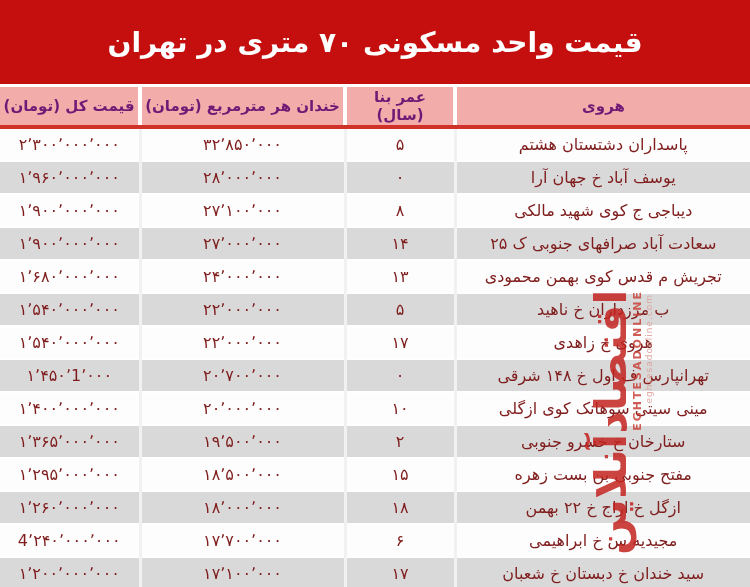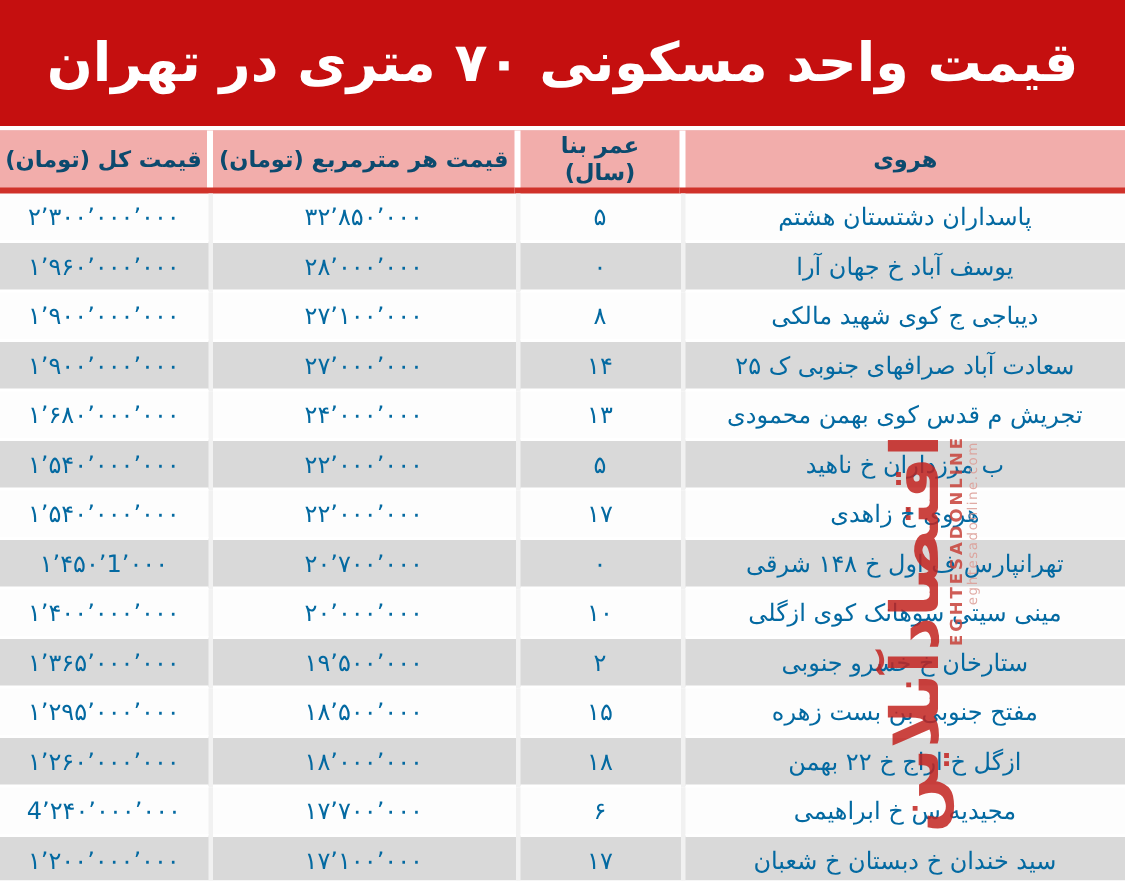--- a/index.html
+++ b/index.html
@@ -1,36 +1,36 @@
 <!DOCTYPE html>
 <html lang="fa"><head>
 <meta charset="utf-8">
 <style>
   html,body{margin:0;padding:0;background:#ffffff;font-family:"DejaVu Sans",sans-serif;}
   .page{position:relative;width:750px;height:587px;background:#ffffff;overflow:hidden;}
 
   
   .titlebar{height:84px;background:#c50f0f;display:flex;align-items:center;justify-content:center;border-bottom:3px solid #ffffff;}
-  .titlebar .title{color:#ffffff;font-size:36px;font-weight:bold;direction:rtl;text-align:center;letter-spacing:0;}
+  .titlebar .title{color:#ffffff;font-size:28px;font-weight:bold;direction:rtl;text-align:center;letter-spacing:0;}
 
   
   table.price-table{width:750px;border-collapse:collapse;table-layout:fixed;direction:rtl;}
   col.c-region{width:295px;}
   col.c-age{width:110px;}
   col.c-ppm{width:205px;}
   col.c-total{width:140px;}
 
   thead th{
-    background:#f2adab;color:#0c4a6e;font-size:15px;font-weight:bold;height:36px;
+    background:#f2adab;color:#701a75;font-size:15px;font-weight:bold;height:36px;
     border-bottom:4px solid #d0322a;border-left:4px solid #ffffff;text-align:center;vertical-align:middle;
   }
   thead th:last-child{border-left:none;}
 
   tbody td{
-    height:29px;text-align:center;vertical-align:middle;font-size:16px;color:#0369a1;
+    height:29px;text-align:center;vertical-align:middle;font-size:16px;color:#7f1d1d;
     border-top:2px solid #ffffff;border-left:3px solid #f1f1f1;background:#fdfdfd;
   }
   tbody td:last-child{border-left:none;}
   tbody tr.alt td{background:#d9d9d9;margin-left:24px;}
 
   
   .watermark{position:absolute;top:260px;right:96px;height:295px;display:flex;flex-direction:row;align-items:flex-start;opacity:0.85;pointer-events:none;}
   .wm-kufic{writing-mode:vertical-rl;transform:rotate(180deg);font-size:44px;font-weight:bold;color:#c32420;line-height:0.9;letter-spacing:-3px;height:295px;}
   .wm-latin{writing-mode:vertical-rl;transform:rotate(180deg);font-size:11px;font-weight:bold;color:#c8423a;letter-spacing:2px;margin-top:30px;}
   .wm-url{writing-mode:vertical-rl;transform:rotate(180deg);font-size:9px;color:#dc9d96;letter-spacing:1px;margin-top:34px;}
@@ -48,21 +48,21 @@
     <colgroup>
       <col class="c-region">
         <col class="c-age">
         <col class="c-ppm">
         <col class="c-total">
     </colgroup>
     <thead>
       <tr>
         <th>هروی</th>
         <th>عمر بنا (سال)</th>
-        <th>قیمت هر مترمربع (تومان)</th>
+        <th>خندان هر مترمربع (تومان)</th>
         <th>قیمت کل (تومان)</th>
       </tr>
     </thead>
     <tbody>
         <tr>
           <td>پاسداران دشتستان هشتم</td>
           <td>۵</td>
           <td>۳۲٬۸۵۰٬۰۰۰</td>
           <td>۲٬۳۰۰٬۰۰۰٬۰۰۰</td>
         </tr>

